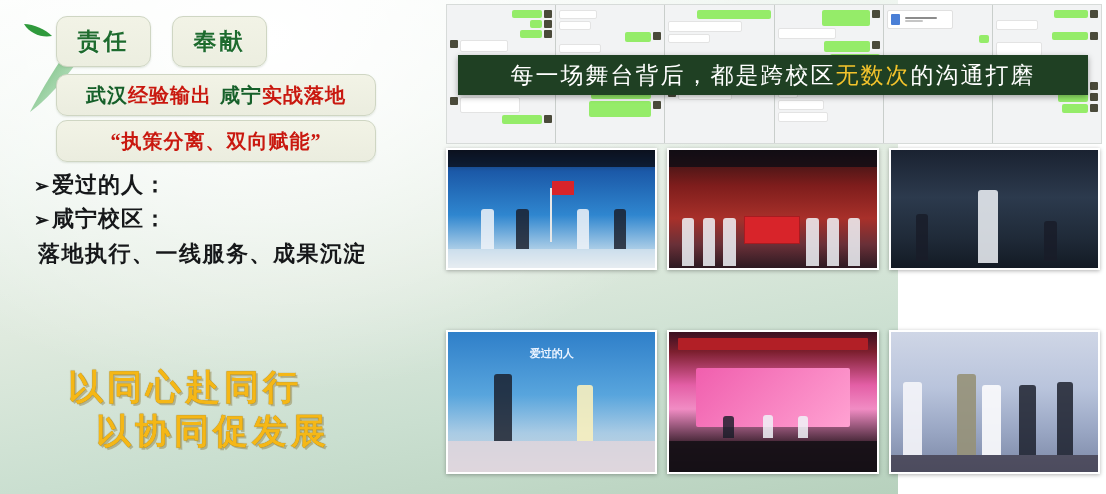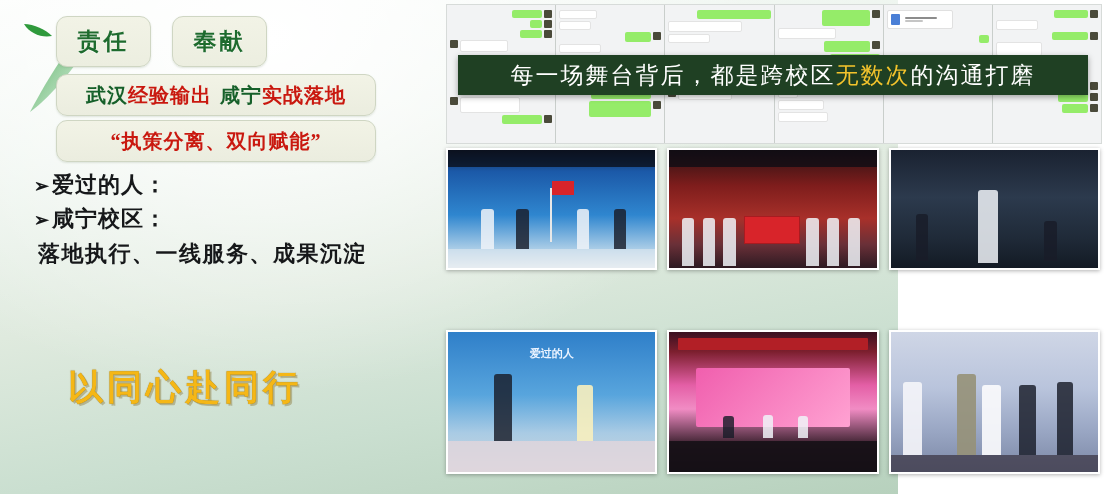--- a/index.html
+++ b/index.html
@@ -177,20 +177,21 @@
 
       <p class="bl-head">
         <span class="arrow">➢</span>
         <span>咸宁校区：</span>
       </p>
       <p class="bl-body">落地执行、一线服务、成果沉淀</p>
     </div>
 
     <div class="slogan">
       <div class="sl l1">以同心赴同行</div>
+      <div class="sl l2">以协同促发展</div>
     </div>
   </div>
 
   <div class="right">
 
     <div class="chat-collage">
       <div class="chat-pane">
         <div class="msg out">
             <div class="bub green" style="width:30px;height:8px"></div>
             <div class="av"></div>

